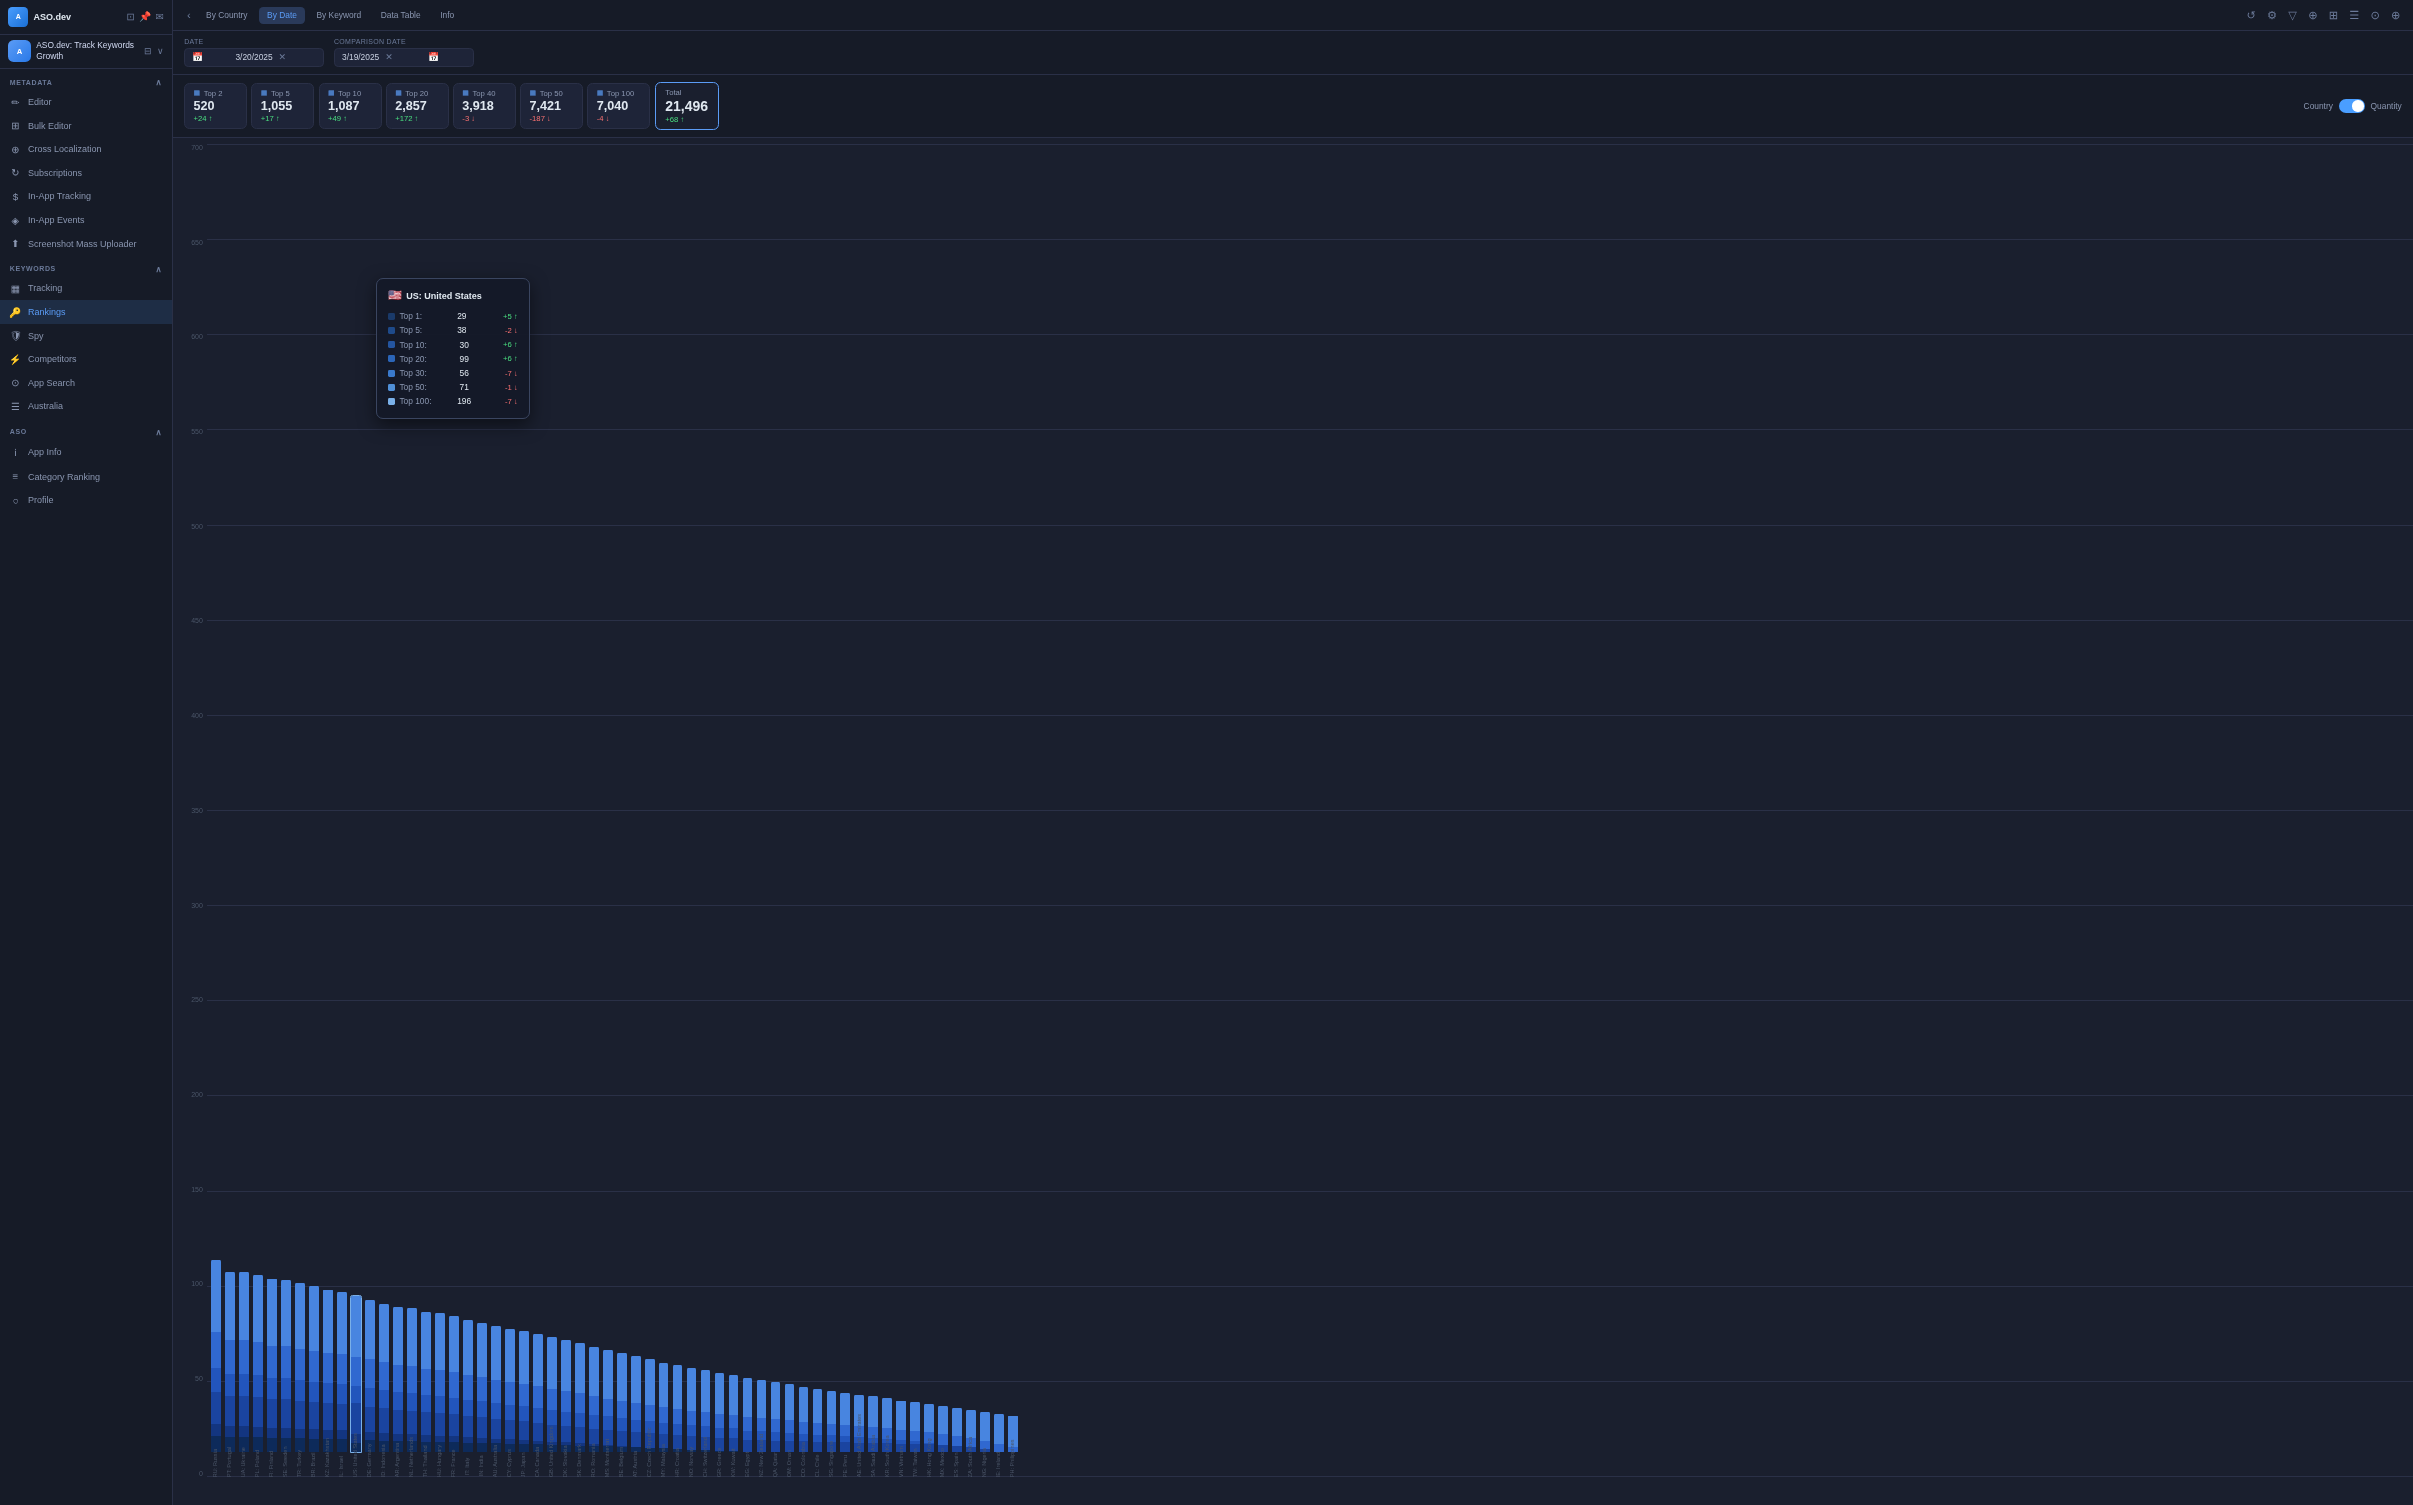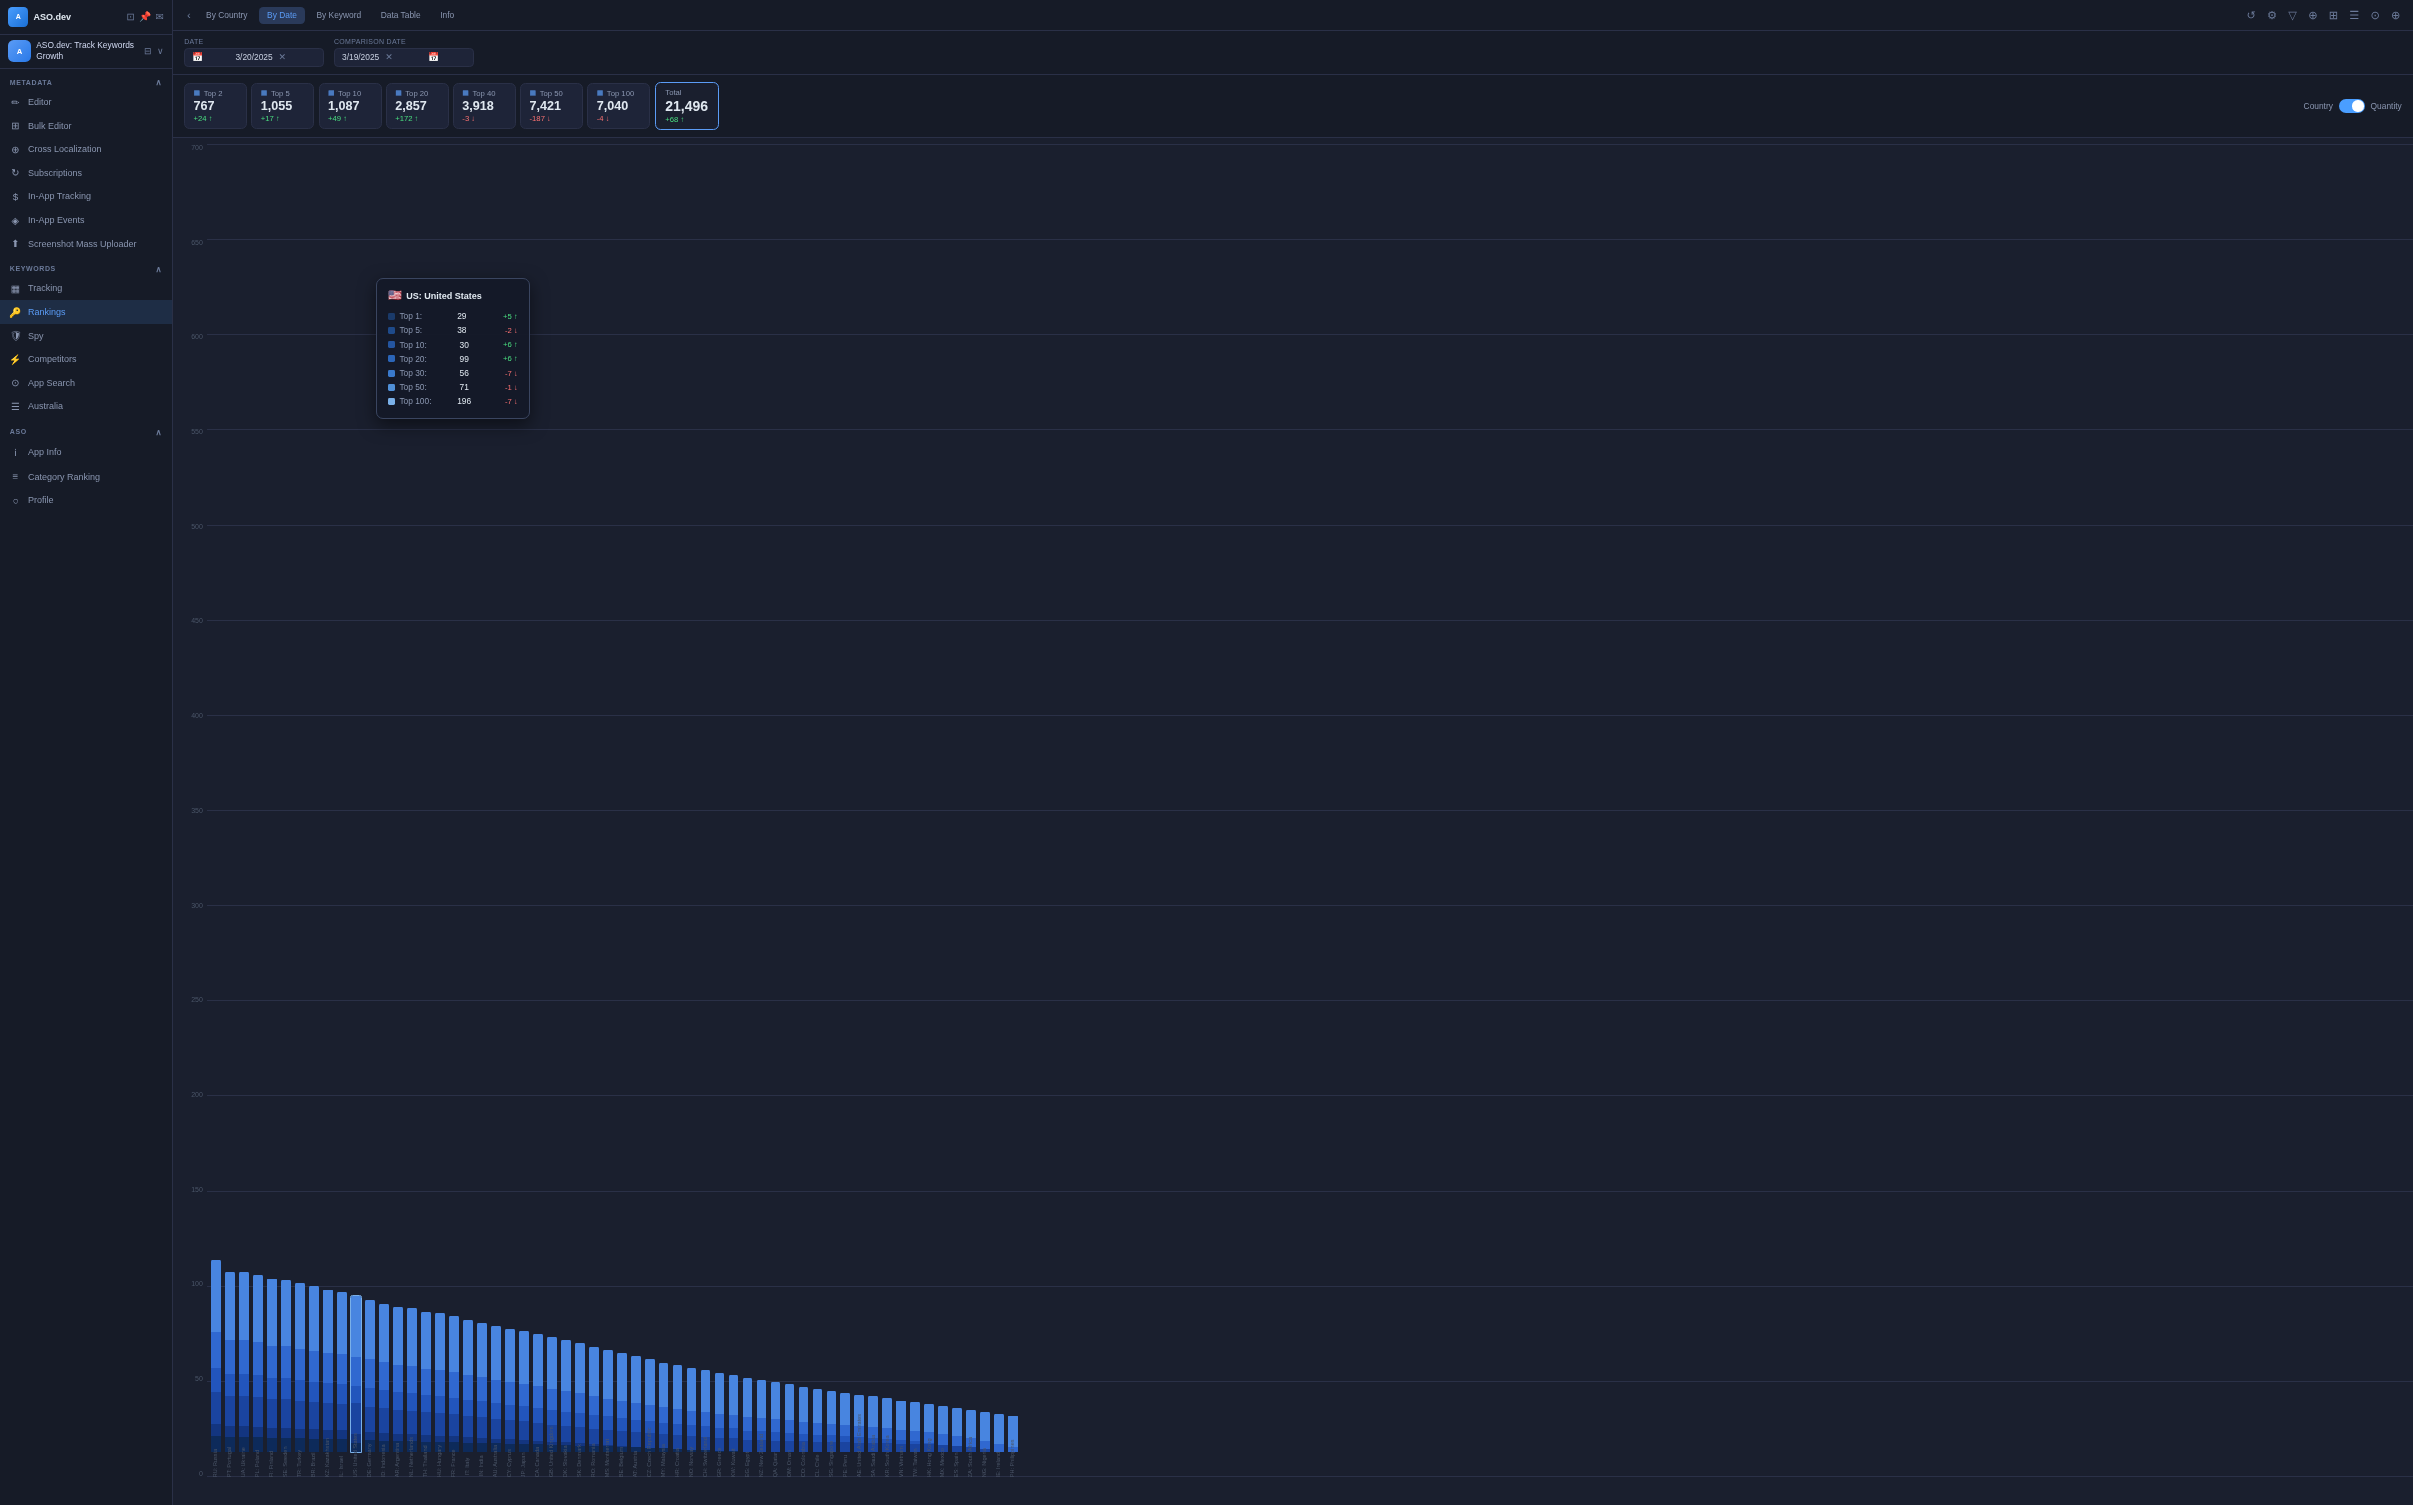--- a/index.html
+++ b/index.html
@@ -572,21 +572,21 @@
       </div>
     </div>
   </div>
 
   <div class="stats-row">
     <div id="stat-card-0" class="stat-card">
       <div class="stat-card-header">
         <span class="stat-icon">▦</span>
         <span class="stat-label">Top 2</span>
       </div>
-      <span class="stat-value">767</span>
+      <span class="stat-value">520</span>
       <span class="stat-change up"><span>+24</span> ↑</span>
     </div>
     <div id="stat-card-1" class="stat-card">
       <div class="stat-card-header">
         <span class="stat-icon">▦</span>
         <span class="stat-label">Top 5</span>
       </div>
       <span class="stat-value">1,055</span>
       <span class="stat-change up"><span>+17</span> ↑</span>
     </div>

